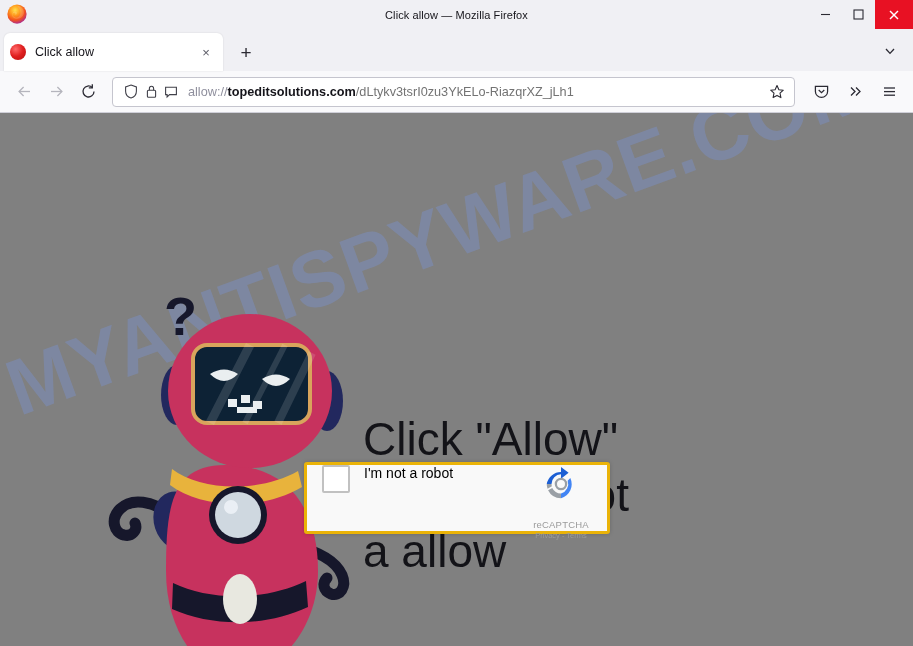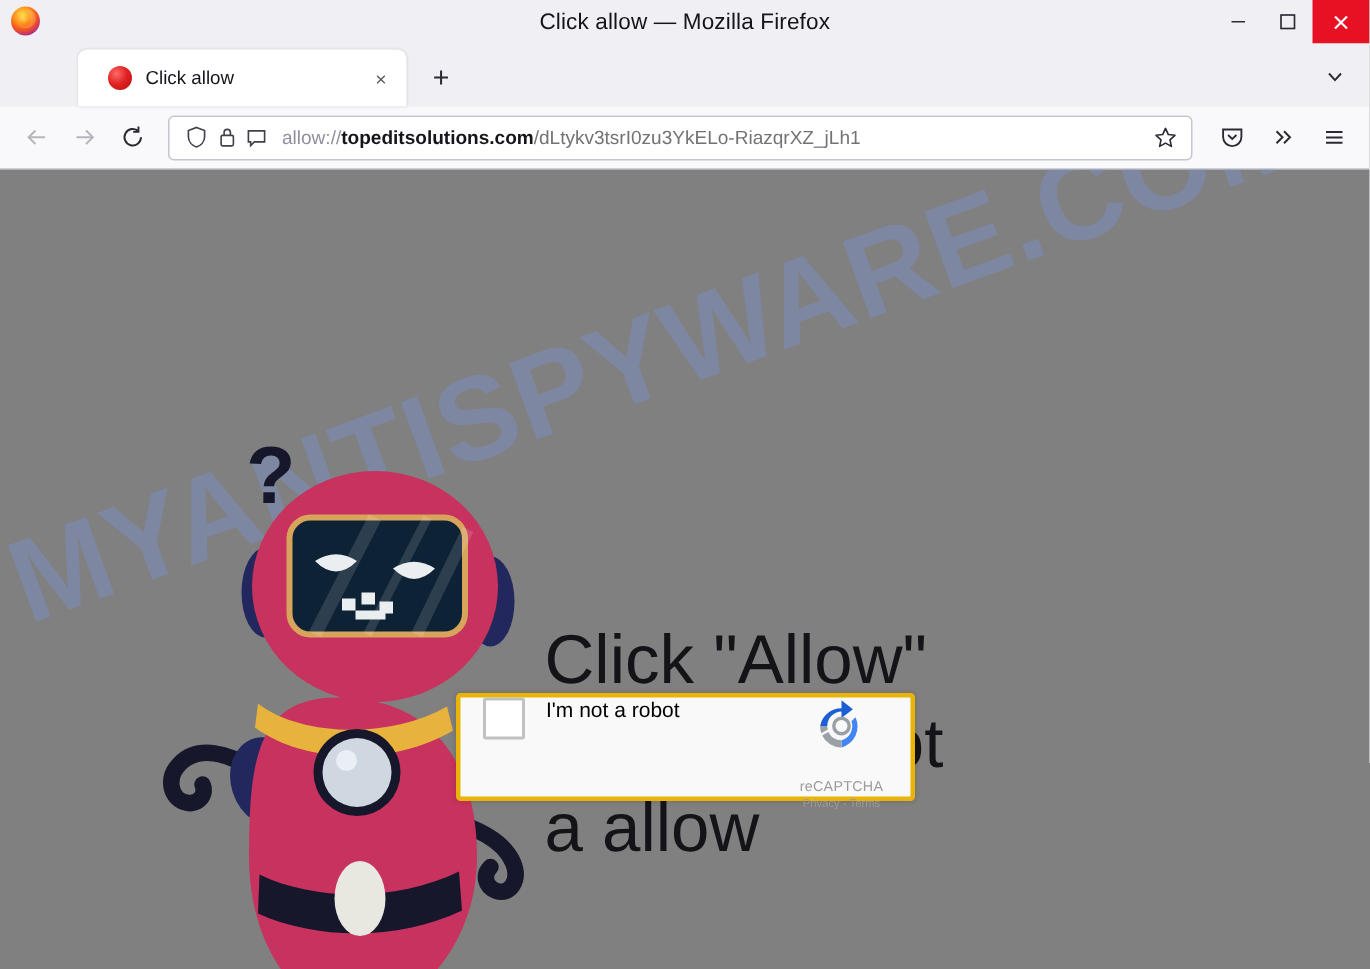--- a/index.html
+++ b/index.html
@@ -19,21 +19,21 @@
     align-items: center;
     border-bottom: none;
   }
   .ff-logo {
     position: absolute; left: 6px; top: 3px;
     width: 22px; height: 22px;
   }
   .window-title {
     flex: 1;
     text-align: center;
-    font-size: 15px;
+    font-size: 11px;
     color: #15141a;
     letter-spacing: 0.1px;
   }
   .wincontrols { position: absolute; right: 0; top: 0; height: 29px; display: flex; }
   .wc {
     width: 33px; height: 29px;
     display: flex; align-items: center; justify-content: center;
     color: #2b2a33;
   }
   .wc svg { display: block; }
@@ -48,24 +48,23 @@
     display: flex;
     align-items: flex-end;
     padding-left: 4px;
   }
   .tab {
     display: flex; align-items: center;
     height: 38px;
     width: 219px;
     background: #ffffff;
     border-radius: 6px 6px 0 0;
-    padding: 0 8px 0 20px;
+    padding: 0 8px 0 6px;
     box-shadow: 0 0 2px rgba(0,0,0,0.12);
     position: relative;
-    margin-left: 48px;
   }
   .tab-favicon {
     width: 16px; height: 16px; border-radius: 50%;
     background: radial-gradient(circle at 35% 32%, #ff6a6a 0%, #e02020 48%, #b50f0f 100%);
     flex: 0 0 16px;
   }
   .tab-title {
     margin-left: 9px;
     font-size: 12.5px;
     color: #15141a;

